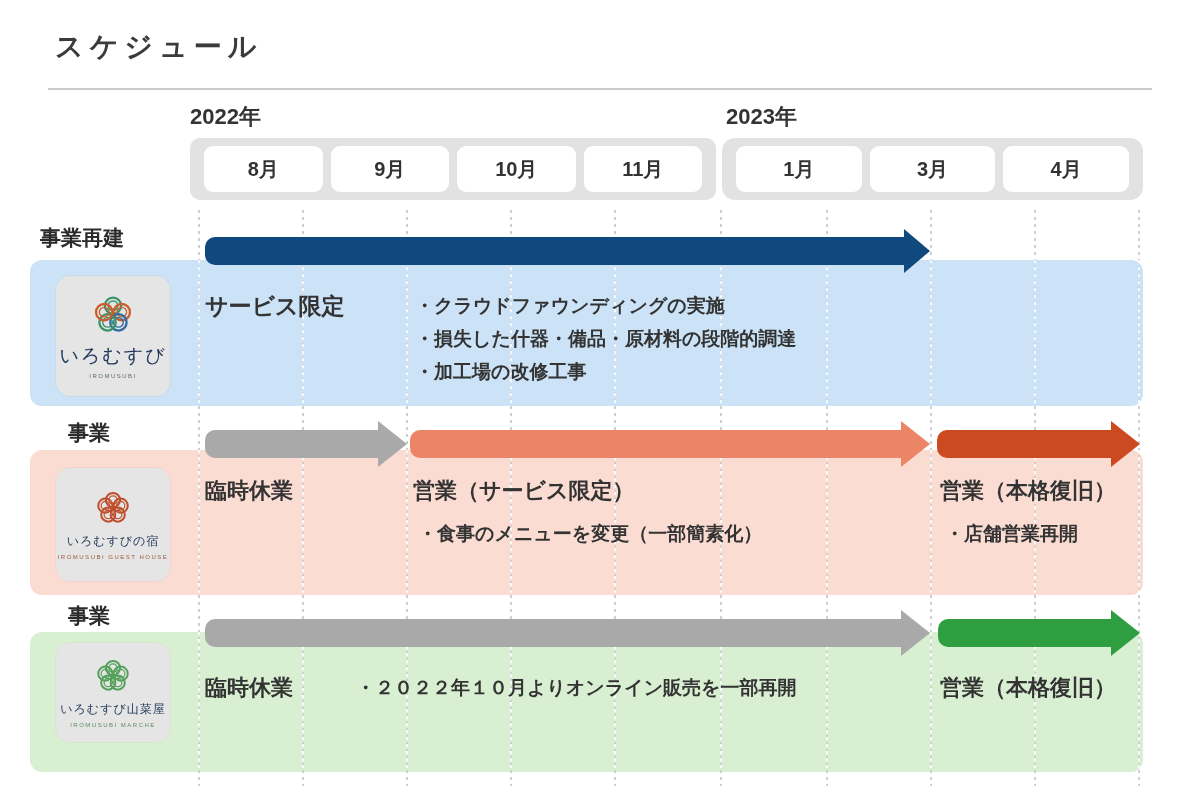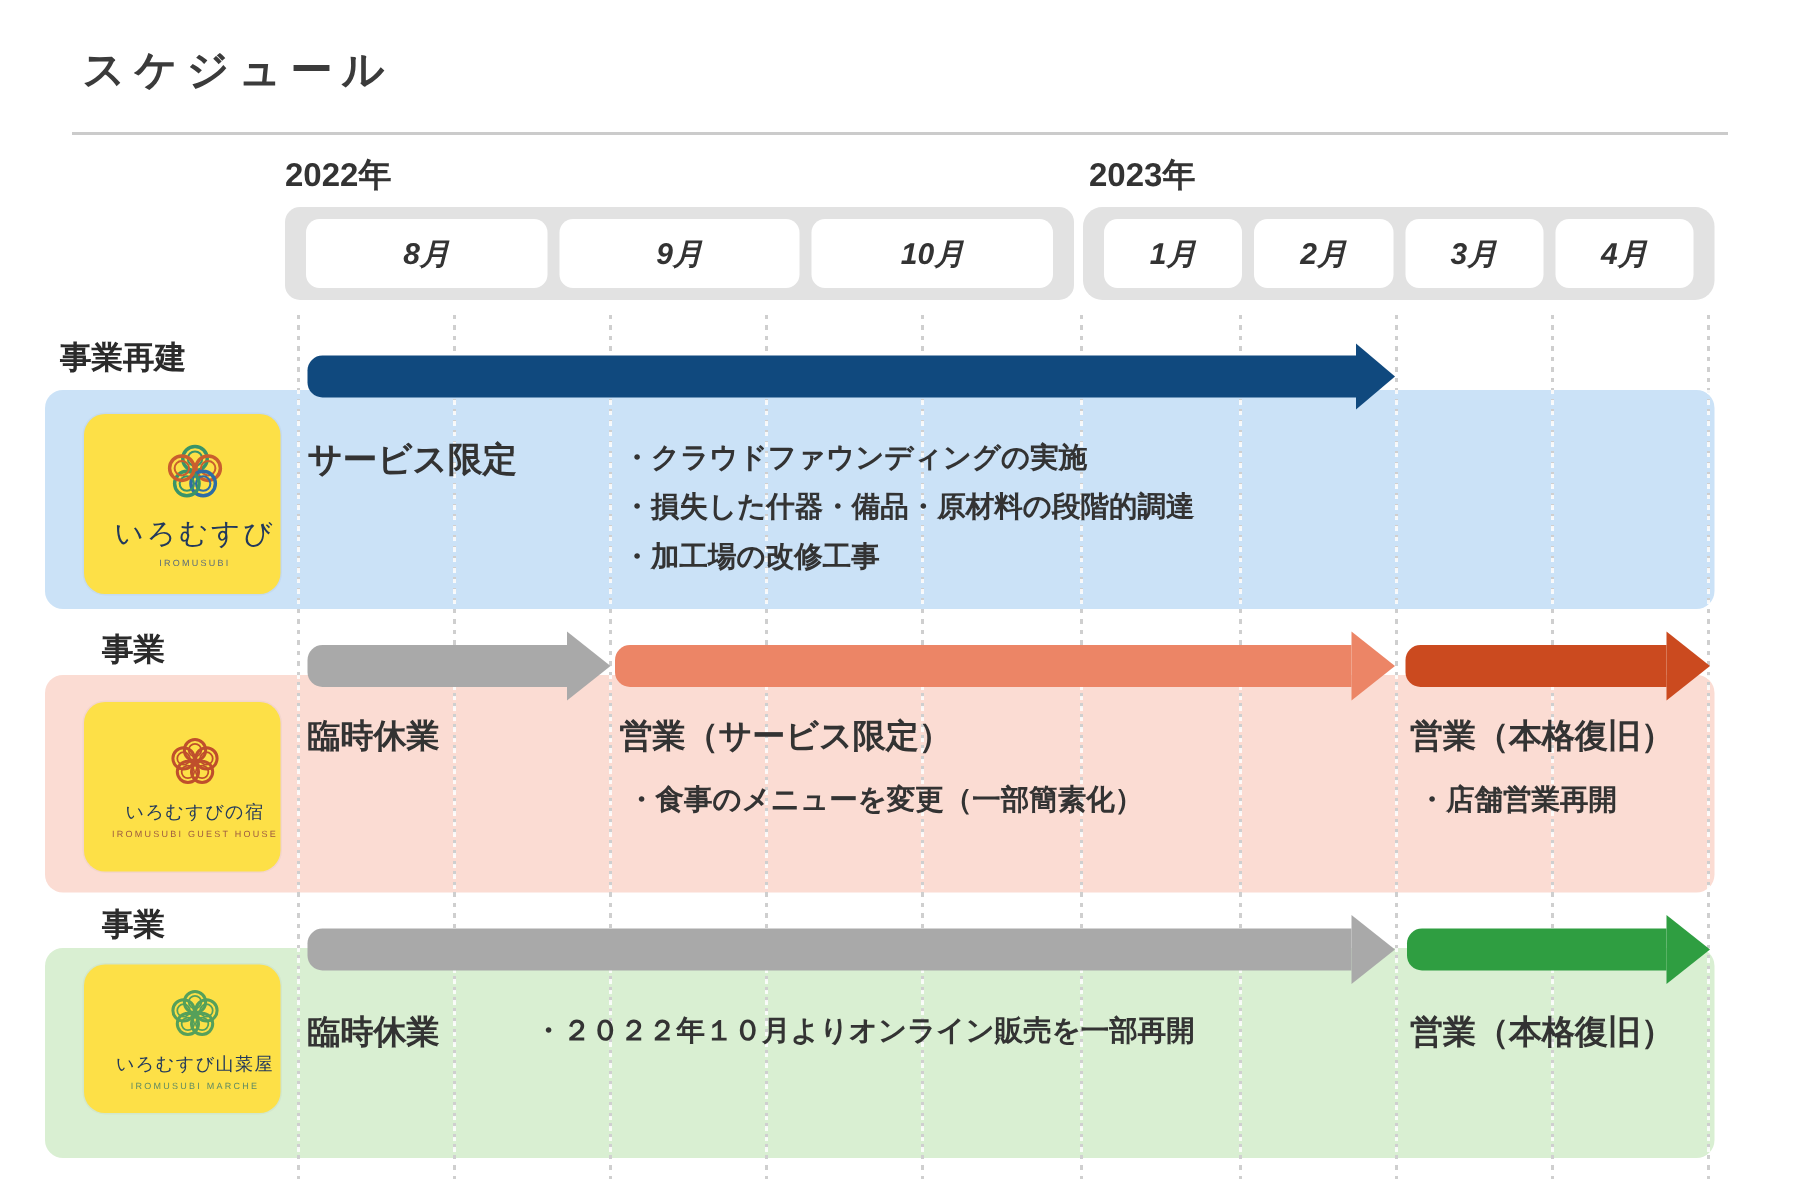--- a/index.html
+++ b/index.html
@@ -16,21 +16,21 @@
     font-size:28px;font-weight:600;letter-spacing:6px;color:#3b3b3b;
   }
   .title-rule{left:48px;top:88px;width:1104px;height:2px;background:#cbcbcb;}
 
   
   .year-label{top:102px;font-size:22px;font-weight:bold;color:#333;}
   .year-2022{left:190px;}
   .year-2023{left:726px;}
   .strip{
     top:138px;height:62px;background:var(--header-strip);
-    border-radius:10px;display:flex;gap:8px;padding:8px 14px;box-sizing:border-box;font-style:italic;
+    border-radius:10px;display:flex;gap:8px;padding:8px 14px;box-sizing:border-box;
   }
   .strip-2022{left:190px;width:526px;}
   .strip-2023{left:722px;width:421px;border-radius:13px;}
   .month-cell{
     flex:1;background:#ffffff;border-radius:9px;display:flex;
     align-items:center;justify-content:center;
     font-size:20px;font-weight:bold;color:#333;
   }
 
   
@@ -64,23 +64,23 @@
     position:absolute;top:0;width:0;height:0;border-style:solid;
     border-color:transparent transparent transparent var(--c);
   }
 
   
   .seg-heading{font-size:23px;font-weight:bold;color:#333;z-index:2;white-space:nowrap;}
   .seg-bullets{font-size:19px;font-weight:bold;color:#333;line-height:33px;z-index:2;white-space:nowrap;}
 
   
   .logo-card{
-    left:56px;width:114px;background:#fde047;border-radius:14px;z-index:2;
+    left:56px;width:114px;background:#e5e5e5;border-radius:14px;z-index:2;
     display:flex;flex-direction:column;align-items:center;justify-content:center;
-    box-shadow:0 0 0 1px rgba(0,0,0,0.03);text-align:center;padding-left:17px;
+    box-shadow:0 0 0 1px rgba(0,0,0,0.03);text-align:center;
   }
   .logo-name{
     font-family:"DejaVu Serif","Liberation Serif",serif;color:#22395c;
     letter-spacing:2px;margin-top:4px;white-space:nowrap;
   }
   .logo-caption{font-size:6px;letter-spacing:1.5px;margin-top:4px;color:#5a6b7a;}
   .card-1{top:276px;height:120px;}
   .card-2{top:468px;height:113px;}
   .card-3{top:643px;height:99px;}
   .card-1 .logo-name{font-size:19px;}
@@ -94,24 +94,24 @@
 <div class="abs page-title">スケジュール</div>
 <div class="abs title-rule"></div>
 
 <div class="abs year-label year-2022">2022年</div>
 <div class="abs year-label year-2023">2023年</div>
 
 <div class="abs strip strip-2022">
   <div class="month-cell">8月</div>
   <div class="month-cell">9月</div>
   <div class="month-cell">10月</div>
+  <div class="month-cell">11月</div>
 </div>
 <div class="abs strip strip-2023">
   <div class="month-cell">1月</div>
-  <div class="month-cell">2月</div>
   <div class="month-cell">3月</div>
   <div class="month-cell">4月</div>
 </div>
 
 <div>
   <div class="gridline" style="left:198px"></div>
   <div class="gridline" style="left:302px"></div>
   <div class="gridline" style="left:406px"></div>
   <div class="gridline" style="left:510px"></div>
   <div class="gridline" style="left:614px"></div>

